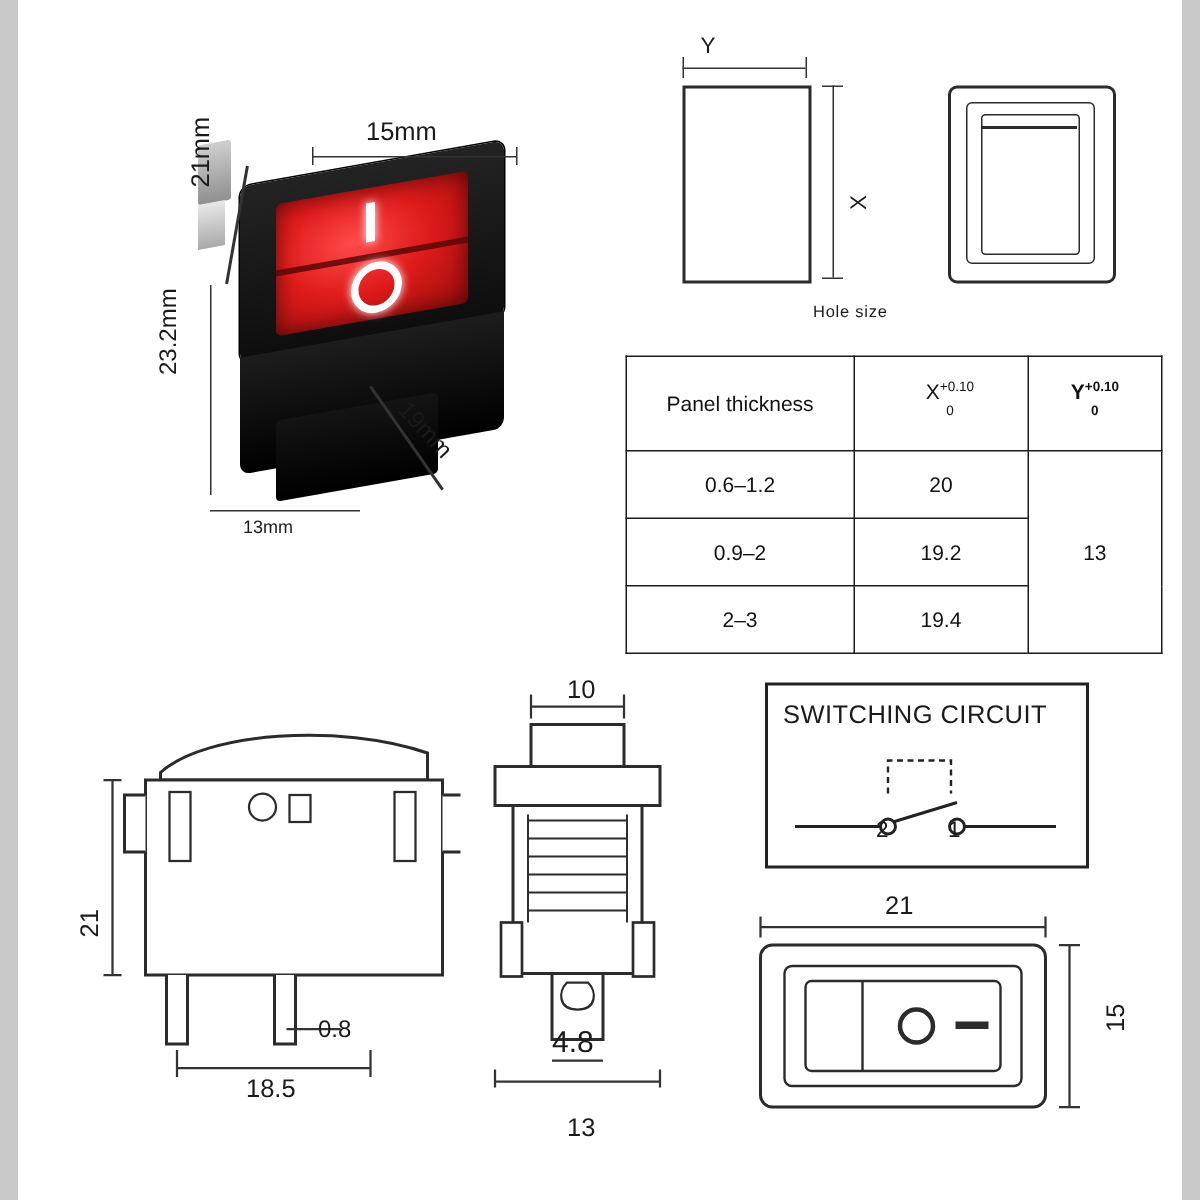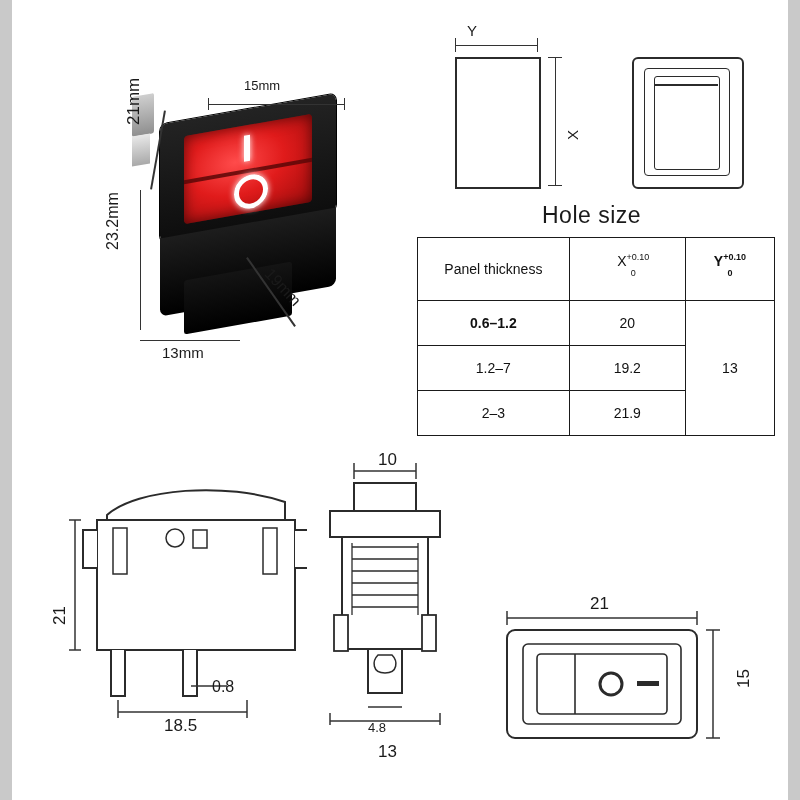--- a/index.html
+++ b/index.html
@@ -118,76 +118,76 @@
     </div>
     <div class="sw-body sw-side"></div>
     <div class="sw-body sw-neck"></div>
     <div class="sw-tab"></div>
     <div class="sw-tab2"></div>
   </div>
 
   <div class="hline" style="left:196px;top:104px;width:136px;"></div>
   <div class="vline" style="left:196px;top:98px;height:12px;"></div>
   <div class="vline" style="left:332px;top:98px;height:12px;"></div>
-  <div class="lbl" style="left:232px;top:78px;font-size:13px;">15mm</div>
+  <div class="lbl" style="left:232px;top:78px;font-size:17px;">15mm</div>
 
   <div class="abs" style="left:145px;top:110px;width:2px;height:80px;background:#333;transform:rotate(10deg);"></div>
   <div class="lbl" style="left:112px;top:125px;font-size:17px;transform:rotate(-90deg);transform-origin:left top;">21mm</div>
 
   <div class="vline" style="left:128px;top:190px;height:140px;"></div>
   <div class="lbl" style="left:92px;top:250px;font-size:16px;transform:rotate(-90deg);transform-origin:left top;">23.2mm</div>
 
   <div class="abs" style="left:258px;top:250px;width:2px;height:84px;background:#333;transform:rotate(-35deg);"></div>
   <div class="lbl" style="left:262px;top:265px;font-size:16px;transform:rotate(47deg);transform-origin:left top;">19mm</div>
 
   <div class="hline" style="left:128px;top:340px;width:100px;"></div>
-  <div class="lbl" style="left:150px;top:344px;font-size:15px;">13mm</div>
+  <div class="lbl" style="left:150px;top:344px;font-size:12px;">13mm</div>
 
   <div class="shape" style="left:443px;top:57px;width:82px;height:128px;background:#fff;"></div>
   <div class="hline" style="left:443px;top:45px;width:82px;"></div>
   <div class="vline" style="left:443px;top:38px;height:14px;"></div>
   <div class="vline" style="left:525px;top:38px;height:14px;"></div>
   <div class="lbl" style="left:455px;top:22px;font-size:15px;">Y</div>
   <div class="vline" style="left:543px;top:57px;height:128px;"></div>
   <div class="hline" style="left:536px;top:57px;width:14px;"></div>
   <div class="hline" style="left:536px;top:185px;width:14px;"></div>
   <div class="lbl" style="left:552px;top:140px;font-size:15px;transform:rotate(-90deg);transform-origin:left top;">X</div>
 
   <div class="shape" style="left:620px;top:57px;width:108px;height:128px;border-radius:6px;"></div>
   <div class="shape-thin" style="left:632px;top:68px;width:84px;height:106px;border-radius:4px;"></div>
   <div class="shape-thin" style="left:642px;top:76px;width:64px;height:92px;border-radius:3px;"></div>
   <div class="abs" style="left:642px;top:84px;width:64px;height:2px;background:#2b2b2b;"></div>
 
-  <div class="lbl" style="left:530px;top:202px;font-size:23px;letter-spacing:.5px;">Hole size</div>
+  <div class="lbl" style="left:530px;top:202px;font-size:11px;letter-spacing:.5px;">Hole size</div>
 
   <table class="holes">
     <tbody>
         <tr>
       <td style="width:160px;height:58px;text-align:center;">
         <span>Panel thickness</span>
       </td>
       <td style="width:108px;padding-left:16px;">
         <span>X</span><sup><span>+0.10</span><br><span>0</span></sup>
       </td>
       <td style="width:90px;font-weight:bold;">
         <span>Y</span><sup><span>+0.10</span><br><span>0</span></sup>
       </td>
     </tr>
     <tr>
-      <td style="height:40px;font-weight:bold;"><span>0.6–1.2</span></td>
+      <td style="height:40px;"><span>0.6–1.2</span></td>
       <td><span>20</span></td>
       <td rowspan="3"><span>13</span></td>
     </tr>
     <tr>
-      <td style="height:40px;"><span>1.2–7</span></td>
+      <td style="height:40px;"><span>0.9–2</span></td>
       <td><span>19.2</span></td>
     </tr>
     <tr>
       <td style="height:40px;"><span>2–3</span></td>
-      <td><span>21.9</span></td>
+      <td><span>19.4</span></td>
     </tr>
   </tbody>
     </table>
 
   <svg class="abs" style="left:55px;top:460px;" width="240" height="260">
 
     <path d="M40,55 C70,28 160,22 218,42 L218,60 L40,60 Z" fill="#fff" stroke="#2b2b2b" stroke-width="2"></path>
 
     <rect x="30" y="60" width="198" height="130" fill="#fff" stroke="#2b2b2b" stroke-width="2"></rect>
 
@@ -237,23 +237,36 @@
 
     <line x1="42" y1="16" x2="104" y2="16" stroke="#333" stroke-width="1.5"></line>
     <line x1="42" y1="8" x2="42" y2="24" stroke="#333" stroke-width="1.5"></line>
     <line x1="104" y1="8" x2="104" y2="24" stroke="#333" stroke-width="1.5"></line>
     <line x1="56" y1="252" x2="90" y2="252" stroke="#333" stroke-width="1.5"></line>
     <line x1="18" y1="266" x2="128" y2="266" stroke="#333" stroke-width="1.5"></line>
     <line x1="18" y1="258" x2="18" y2="272" stroke="#333" stroke-width="1.5"></line>
     <line x1="128" y1="258" x2="128" y2="272" stroke="#333" stroke-width="1.5"></line>
   </svg>
   <div class="lbl" style="left:366px;top:450px;font-size:17px;">10</div>
-  <div class="lbl" style="left:356px;top:720px;font-size:13px;">4.8</div>
+  <div class="lbl" style="left:356px;top:684px;font-size:20px;">4.8</div>
   <div class="lbl" style="left:366px;top:742px;font-size:17px;">13</div>
 
+  <div class="sw-circuit">
+    <div class="lbl" style="left:10px;top:10px;font-size:17px;letter-spacing:.3px;">SWITCHING CIRCUIT</div>
+    <svg style="position:absolute;left:0;top:32px;" width="212" height="88">
+      <line x1="18" y1="62" x2="78" y2="62" stroke="#222" stroke-width="2"></line>
+      <line x1="126" y1="62" x2="192" y2="62" stroke="#222" stroke-width="2"></line>
+      <line x1="80" y1="60" x2="126" y2="46" stroke="#222" stroke-width="2"></line>
+      <circle cx="80" cy="62" r="5" fill="#fff" stroke="#222" stroke-width="2"></circle>
+      <circle cx="126" cy="62" r="5" fill="#fff" stroke="#222" stroke-width="2"></circle>
+      <path d="M80,40 L80,18 L122,18 L122,40" fill="none" stroke="#222" stroke-width="1.6" stroke-dasharray="4,3"></path>
+    </svg>
+    <div class="lbl" style="left:72px;top:88px;font-size:15px;">2</div>
+    <div class="lbl" style="left:120px;top:88px;font-size:15px;">1</div>
+  </div>
 
   <svg class="abs" style="left:485px;top:608px;" width="230" height="145">
     <rect x="10" y="22" width="190" height="108" rx="8" fill="#fff" stroke="#2b2b2b" stroke-width="2"></rect>
     <rect x="26" y="36" width="158" height="80" rx="5" fill="#fff" stroke="#2b2b2b" stroke-width="1.6"></rect>
     <rect x="40" y="46" width="130" height="60" rx="4" fill="#fff" stroke="#2b2b2b" stroke-width="1.6"></rect>
     <line x1="78" y1="46" x2="78" y2="106" stroke="#2b2b2b" stroke-width="1.6"></line>
     <circle cx="114" cy="76" r="11" fill="none" stroke="#2b2b2b" stroke-width="3"></circle>
     <rect x="140" y="73" width="22" height="5" fill="#2b2b2b"></rect>
 
     <line x1="10" y1="10" x2="200" y2="10" stroke="#333" stroke-width="1.5"></line>

